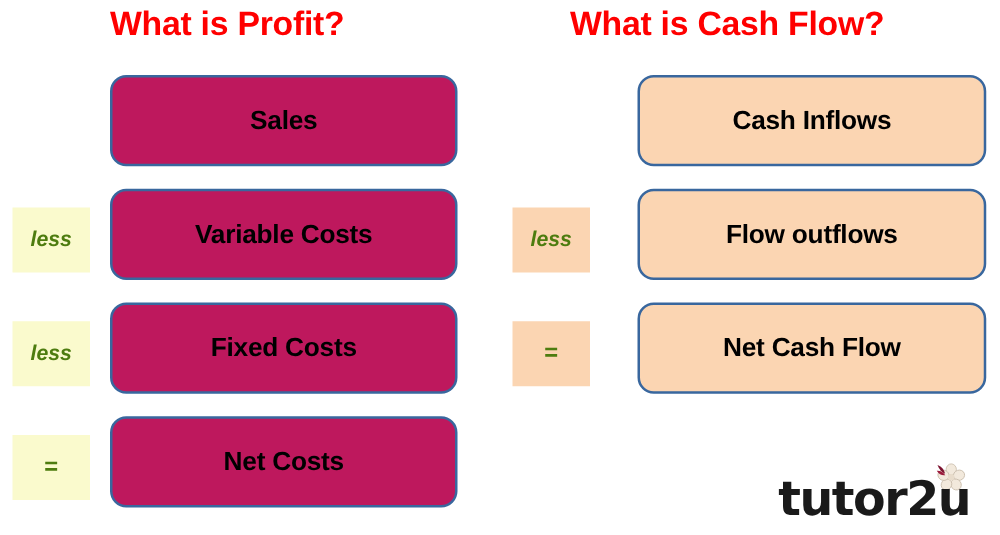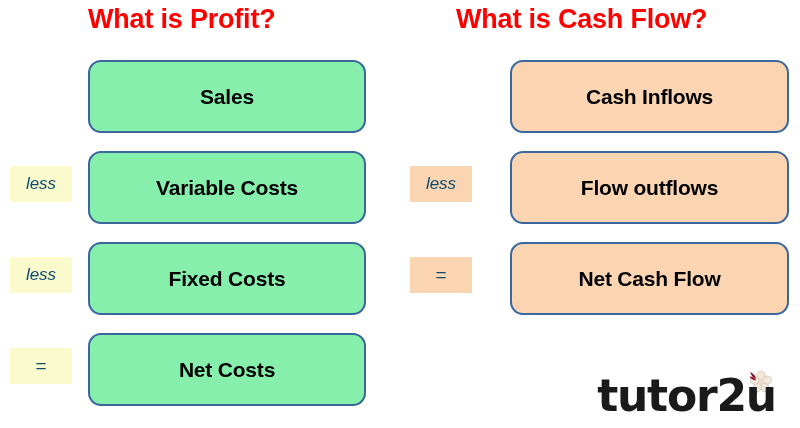--- a/index.html
+++ b/index.html
@@ -43,46 +43,46 @@
     border-radius: 13px;
     display: flex;
     align-items: center;
     justify-content: center;
     font-size: 21px;
     font-weight: bold;
     color: #000000;
     letter-spacing: -0.2px;
     white-space: nowrap;
   }
-  .flow-box.yellow { background: #86efac; }
+  .flow-box.yellow { background: #be185d; }
   .flow-box.peach  { background: #fbd5b2; }
 
   
   .left-col .flow-box  { left: 88px;  width: 278px; height: 73px; }
   
   .right-col .flow-box { left: 510px; width: 279px; height: 73px; }
 
   .row1 { top: 60px;  }
   .row2 { top: 151px; }
   .row3 { top: 242px; }
   .row4 { top: 333px; }
 
   
   .op-chip {
     position: absolute;
     box-sizing: border-box;
     width: 62px;
-    height: 36px;
+    height: 52px;
     display: flex;
     align-items: center;
     justify-content: center;
     font-size: 17px;
-    font-weight: normal;
+    font-weight: bold;
     font-style: italic;
-    color: #0c4a6e;
+    color: #4d7c0f;
   }
   .op-chip.eq {
     font-style: normal;
     font-size: 19px;
   }
   .op-chip.yellow { background: #fafacd; }
   .op-chip.peach  { background: #fbd5b2; }
   .left-col .op-chip  { left: 10px;  }
   .right-col .op-chip { left: 410px; }
 
@@ -96,21 +96,21 @@
     right: 24px;
     bottom: 10px;
     height: 48px;
     width: 140px;
   }
   .logo-word {
     position: absolute;
     right: 0;
     bottom: 0;
     font-family: "DejaVu Sans", sans-serif;
-    font-size: 44px;
+    font-size: 38px;
     font-weight: bold;
     color: #1a1a1a;
     letter-spacing: -1.2px;
     line-height: 1;
   }
   .logo-flower {
     position: absolute;
     right: 2px;
     top: 0px;
     width: 26px;

